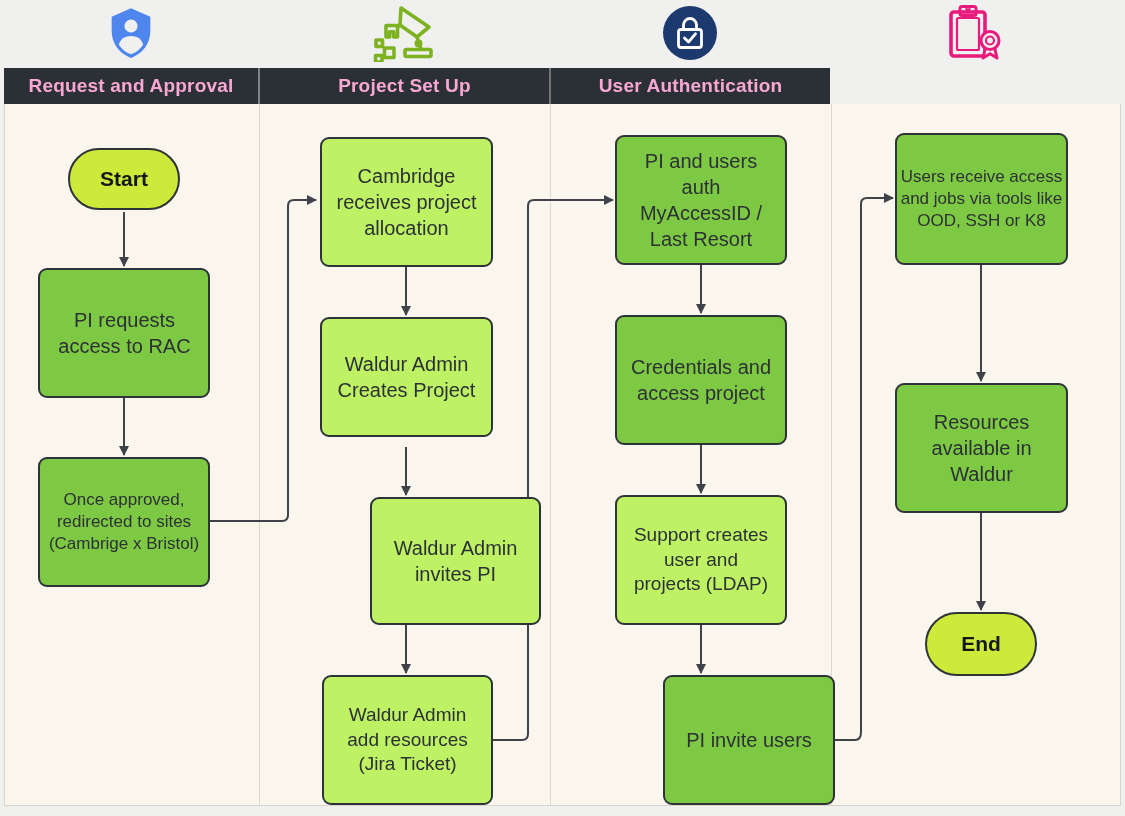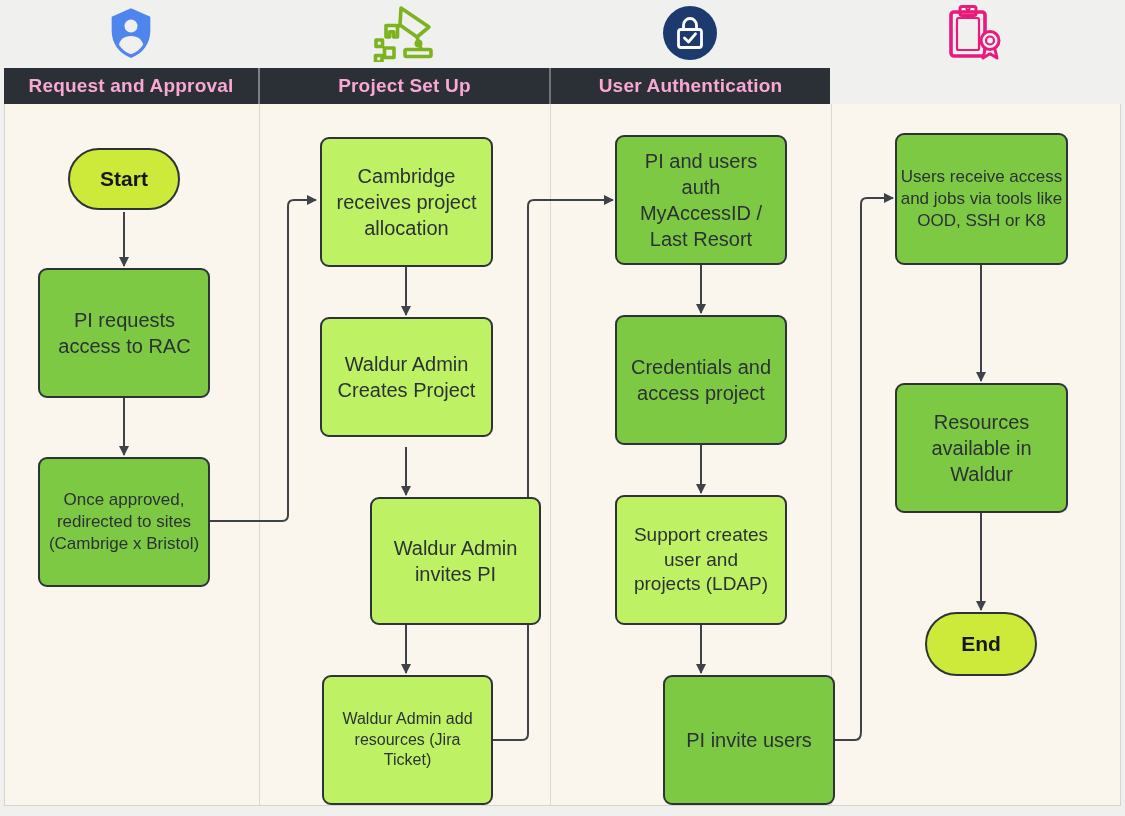--- a/index.html
+++ b/index.html
@@ -44,21 +44,21 @@
   .node.green{background:#7ec944;}
   .node.blue{background:#bef264;}
   .node.pill{background:#cdea3b;border-radius:32px;font-weight:bold;font-size:21px;color:#15181a;}
   .node.small{font-size:17px;padding:6px 1px;text-align:center;}
   #node-start{left:68px;top:148px;width:112px;height:62px;}
   #node-pi-requests{left:38px;top:268px;width:172px;height:130px;padding-left:13px;}
   #node-once-approved{left:38px;top:457px;width:172px;height:130px;}
   #node-cambridge-receives{left:320px;top:137px;width:173px;height:130px;}
   #node-waldur-creates{left:320px;top:317px;width:173px;height:120px;}
   #node-waldur-invites{left:322px;top:497px;width:171px;height:128px;padding:8px 20px;margin-left:48px;}
-  #node-waldur-resources{left:322px;top:675px;width:171px;height:130px;font-size:16px;}
+  #node-waldur-resources{left:322px;top:675px;width:171px;height:130px;font-size:19px;}
   #node-pi-users-auth{left:615px;top:135px;width:172px;height:130px;}
   #node-credentials{left:615px;top:315px;width:172px;height:130px;}
   #node-support-creates{left:615px;top:495px;width:172px;height:130px;font-size:19px;}
   #node-pi-invite{left:615px;top:675px;width:172px;height:130px;margin-left:48px;}
   #node-users-receive{left:895px;top:133px;width:173px;height:132px;}
   #node-resources-waldur{left:895px;top:383px;width:173px;height:130px;}
   #node-end{left:925px;top:612px;width:112px;height:64px;}
 </style>
 </head>
 <body>

